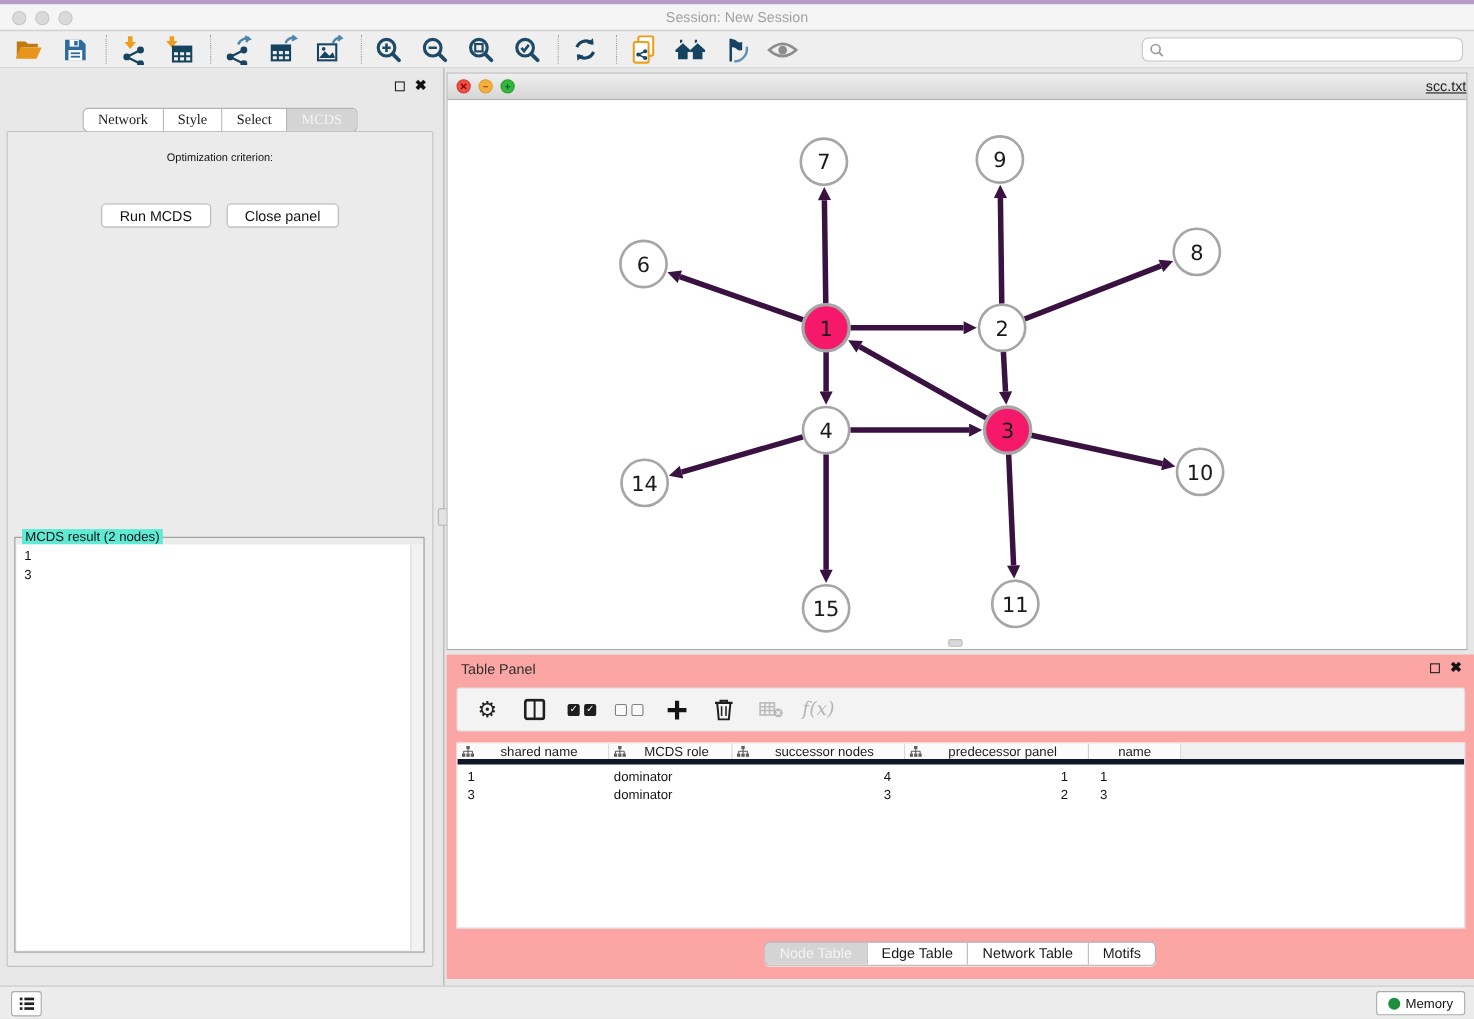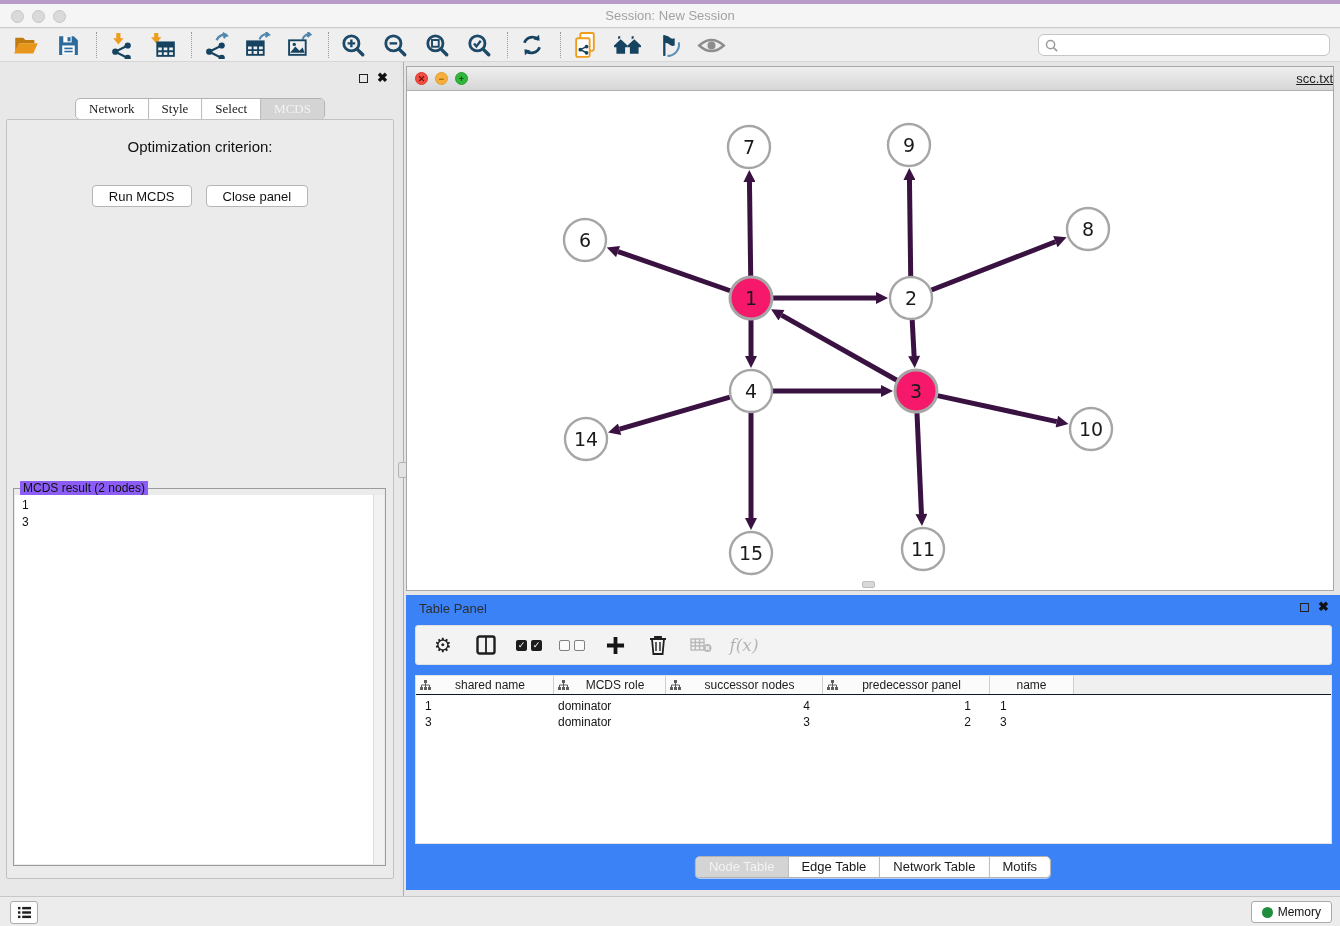--- a/index.html
+++ b/index.html
@@ -22,27 +22,27 @@
   .control-panel { position:absolute; left:0; top:62px; width:400px; height:834px; background:#e8e8e8; }
   .cp-title { position:absolute; left:14px; top:10px; font-size:13px; color:#0369a1;margin-top:48px; }
   .panel-float { position:absolute; top:12px; width:9px; height:9px; border:1.6px solid #222; }
   .panel-close { position:absolute; top:8px; font-size:13px; font-weight:bold; color:#111; }
   .cp-tabs { position:absolute; left:50%; transform:translateX(-50%); top:36px;font-family:Liberation Serif, serif; }
   .seg { display:inline-flex; border:1px solid #b2b2b2; border-radius:5px; overflow:hidden; background:#fff; box-shadow:0 1px 0 rgba(255,255,255,.6); }
   .seg .tab { padding:2px 13px; font-size:13px; color:#1a1a1a; border-left:1px solid #b9b9b9; line-height:16px; white-space:nowrap; }
   .seg .tab:first-child { border-left:none; }
   .seg .tab.active { background:#d4d4d4; color:#f3f3f3; }
   .cp-content { position:absolute; left:6px; right:6px; top:57px; bottom:17px; background:#ebebeb; border:1px solid #c2c2c2; border-radius:2px; }
-  .opt-label { position:absolute; top:18px; width:100%; text-align:center; font-size:15px; color:#111; }
+  .opt-label { position:absolute; top:18px; width:100%; text-align:center; font-size:10px; color:#111; }
   .criterion { position:absolute; left:38px; right:40px; top:40px; height:22px; background:#fff; border:1px solid #b6b6b6; border-radius:4px; font-size:13px; color:#111; display:flex; align-items:center; padding:0 6px 0 12px; }
   .criterion .stepper { margin-left:auto; display:flex; flex-direction:column; line-height:6px; font-size:8px; color:#555; }
   .btnrow { position:absolute; top:65px; width:100%; display:flex; justify-content:center; gap:14px; }
   .pushbtn { height:22px; background:#fff; border:1px solid #b6b6b6; border-radius:4px; font-size:13px; color:#111; padding:0 16px; display:flex; align-items:center; font-family:"Liberation Sans",sans-serif; }
   .result-group { position:absolute; left:6px; right:7px; top:368px; height:378px; border:1px solid #9b9b9b; }
-  .result-legend { position:absolute; left:6px; top:-8px; background:#8b5cf6; padding:0 3px; font-size:12px; color:#111; }
+  .result-legend { position:absolute; left:6px; top:-8px; background:#5eead4; padding:0 3px; font-size:12px; color:#111; }
   .result-area { position:absolute; left:1px; right:1px; top:6px; bottom:1px; background:#fff; }
   .result-scroll { position:absolute; right:0; top:0; bottom:0; width:11px; background:#f2f2f2; border-left:1px solid #dcdcdc; }
   .result-line { font-size:12px; color:#111; padding-left:7px; line-height:17px; }
   .result-line:first-child { padding-top:2px; }
 
   .v-divider { position:absolute; left:403px; top:62px; width:1px; height:834px; background:#adadad; }
   .v-handle { position:absolute; left:398px; top:462px; width:10px; height:16px; background:#e3e3e3; border:1px solid #b4b4b4; border-radius:2px; }
 
   
   .net-window { position:absolute; left:406px; top:66px; width:928px; height:525px; background:#fff; border:1px solid #a8a8a8; }
@@ -50,33 +50,33 @@
   .net-titlebar .wtitle { width:100%; text-align:right; font-size:13px; color:#1d1d1d; line-height:23px;text-decoration:underline; }
   .tl { position:absolute; top:5px; width:13px; height:13px; border-radius:50%; font-size:9px; font-weight:bold; text-align:center; line-height:12px; }
   .tl.red    { left:8px;  background:#f14f44; border:1px solid #d8382d; color:#7c0b06; }
   .tl.yellow { left:28px; background:#f6af3e; border:1px solid #e09e2f; color:#8a5500; }
   .tl.green  { left:48px; background:#33b53e; border:1px solid #24a22f; color:#0a5d12; }
   .net-canvas { position:absolute; left:0; top:24px; right:0; bottom:0; background:#fff; }
   .net-handle { position:absolute; left:455px; bottom:2px; width:13px; height:7px; background:#d8d8d8; border:1px solid #bdbdbd; border-radius:2px; }
   .graph-node-label { font-size:19px; fill:#1a1a1a; text-anchor:middle; font-family:"DejaVu Sans",sans-serif; }
 
   
-  .table-panel { position:absolute; left:406px; top:595px; width:934px; height:295px; background:#3b82f6; }
+  .table-panel { position:absolute; left:406px; top:595px; width:934px; height:295px; background:#fca5a5; }
   .tp-title { position:absolute; left:13px; top:6px; font-size:13px; color:#2e2e2e; }
   .tp-toolbar { position:absolute; left:9px; right:8px; top:30px; height:40px; background:#f3f3f3; border:1px solid #e0e0e0; border-radius:3px; display:flex; align-items:center; padding-left:14px; gap:17px; }
   .tico { width:26px; height:26px; display:flex; align-items:center; justify-content:center; }
   .gear-glyph { font-family:"DejaVu Sans",sans-serif; font-size:20px; color:#1f1f1f; }
   .chkpair { display:flex; gap:4px; }
   .chk { width:11px; height:11px; border-radius:2px; }
   .chk.on { background:#1d1d1d; color:#fff; font-size:9px; line-height:11px; text-align:center; font-family:"DejaVu Sans",sans-serif; }
   .chk.off { border:1.5px solid #808080; background:#fafafa; }
   .fx-glyph { font-family:"DejaVu Serif",serif; font-style:italic; font-size:17px; color:#b5b5b5; }
 
   .data-table { position:absolute; left:9px; right:8px; top:80px; bottom:46px; background:#fff; border:1px solid #e2e2e2; }
-  .thead { display:flex; height:19px; border-bottom:1px solid #0f172a; }
+  .thead { display:flex; height:19px; border-bottom:5px solid #0f172a; }
   .th { display:flex; align-items:center; background:#fbfbfb; border-right:1px solid #cfcfcf; font-size:12px; color:#1c1c1c; padding:0 4px; }
   .th .thlabel { flex:1; text-align:center; }
   .th-filler { flex:1; background:#f0f0f0; }
   .trow { display:flex; height:16px; font-size:12px; color:#141414; }
   .td { display:flex; align-items:center; }
   .td.num { justify-content:flex-end; }
   .tp-tabs { position:absolute; left:50%; transform:translateX(-50%); bottom:12px; }
 
   
   .statusbar { position:absolute; left:0; top:896px; width:1340px; height:30px; background:#ececec; border-top:1px solid #c8c8c8; }

